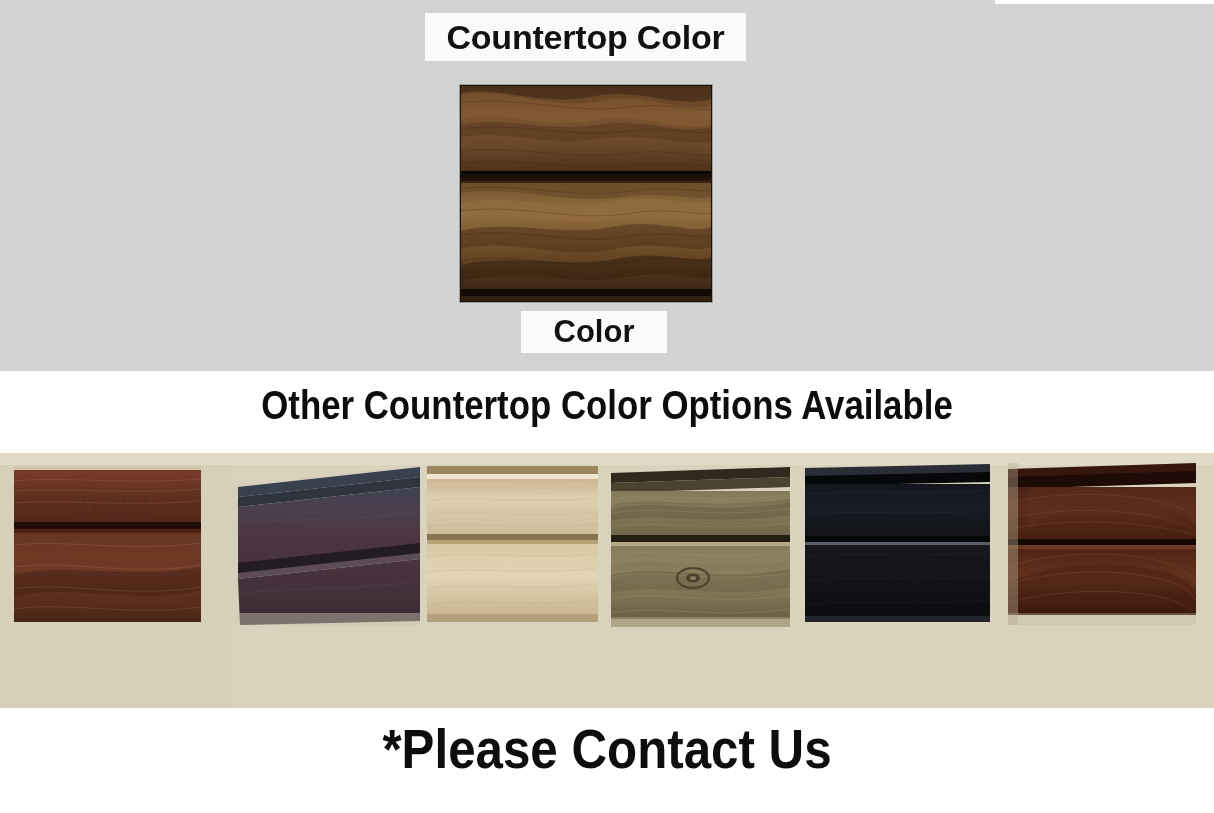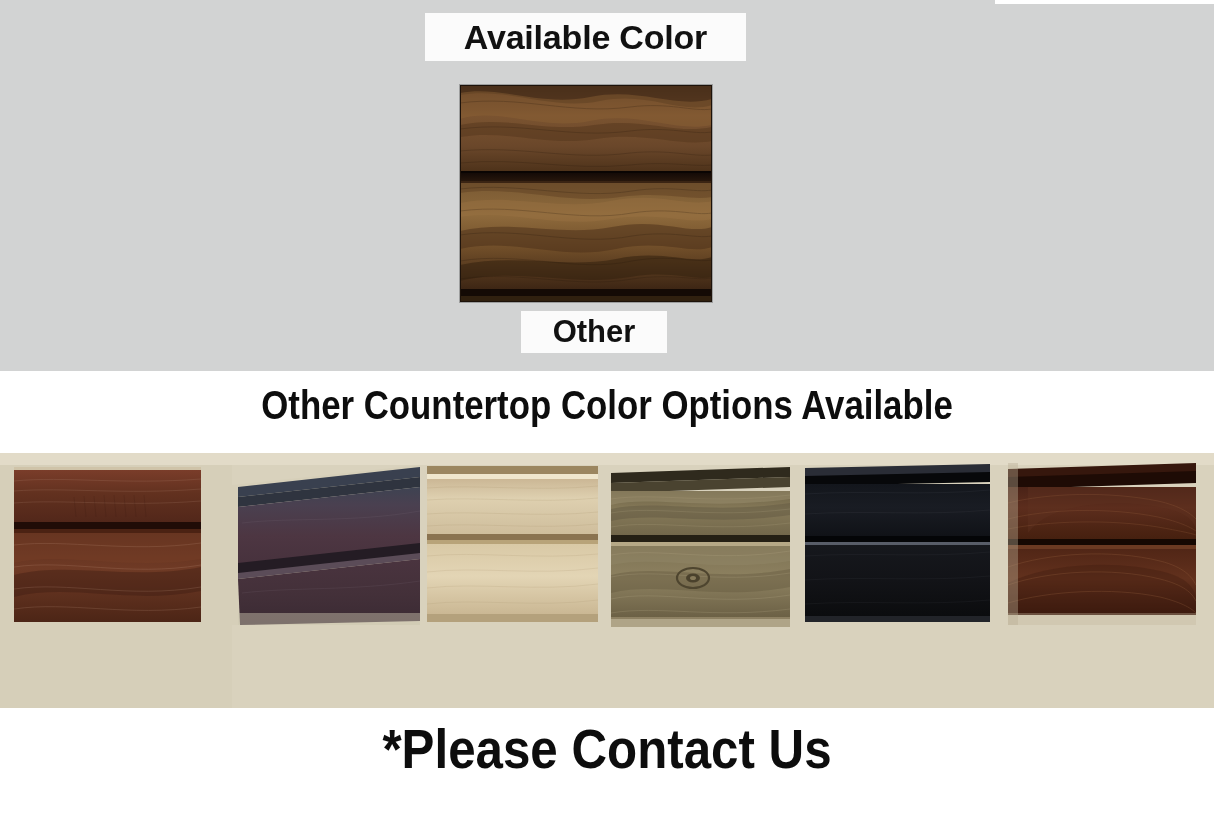--- a/index.html
+++ b/index.html
@@ -140,21 +140,21 @@
 </head>
 <body>
 
 <div id="page">
 
   <div class="grey-panel">
     <div class="top-white-notch"></div>
   </div>
 
   <div class="title-chip">
-    <span>Available Color</span>
+    <span>Countertop Color</span>
   </div>
 
   <div class="main-swatch">
     <svg width="252" height="217" viewBox="0 0 252 217" preserveAspectRatio="none">
       <defs>
         <linearGradient id="wTop" x1="0" y1="0" x2="0" y2="1">
           <stop offset="0%" stop-color="#5a3a22"></stop>
           <stop offset="35%" stop-color="#7a5330"></stop>
           <stop offset="70%" stop-color="#6a472a"></stop>
           <stop offset="100%" stop-color="#4c3119"></stop>
@@ -203,21 +203,21 @@
       </g>
 
       <rect x="0" y="204" width="252" height="8" fill="#140a05"></rect>
       <rect x="0" y="211" width="252" height="6" fill="#30200f"></rect>
 
       <rect x="0" y="0" width="252" height="217" fill="none" stroke="#1d120a" stroke-width="2"></rect>
     </svg>
   </div>
 
   <div class="main-label">
-    <span>Other</span>
+    <span>Color</span>
   </div>
 
   <div class="mid-band"></div>
   <div class="subheading">Other Countertop Color Options Available</div>
 
   <div class="tan-band">
     <div class="tan-shade-left"></div>
     <div class="tan-lighter"></div>
 
     <div class="swatch" style="left:14px; top:14px; width:187px; height:155px;">

